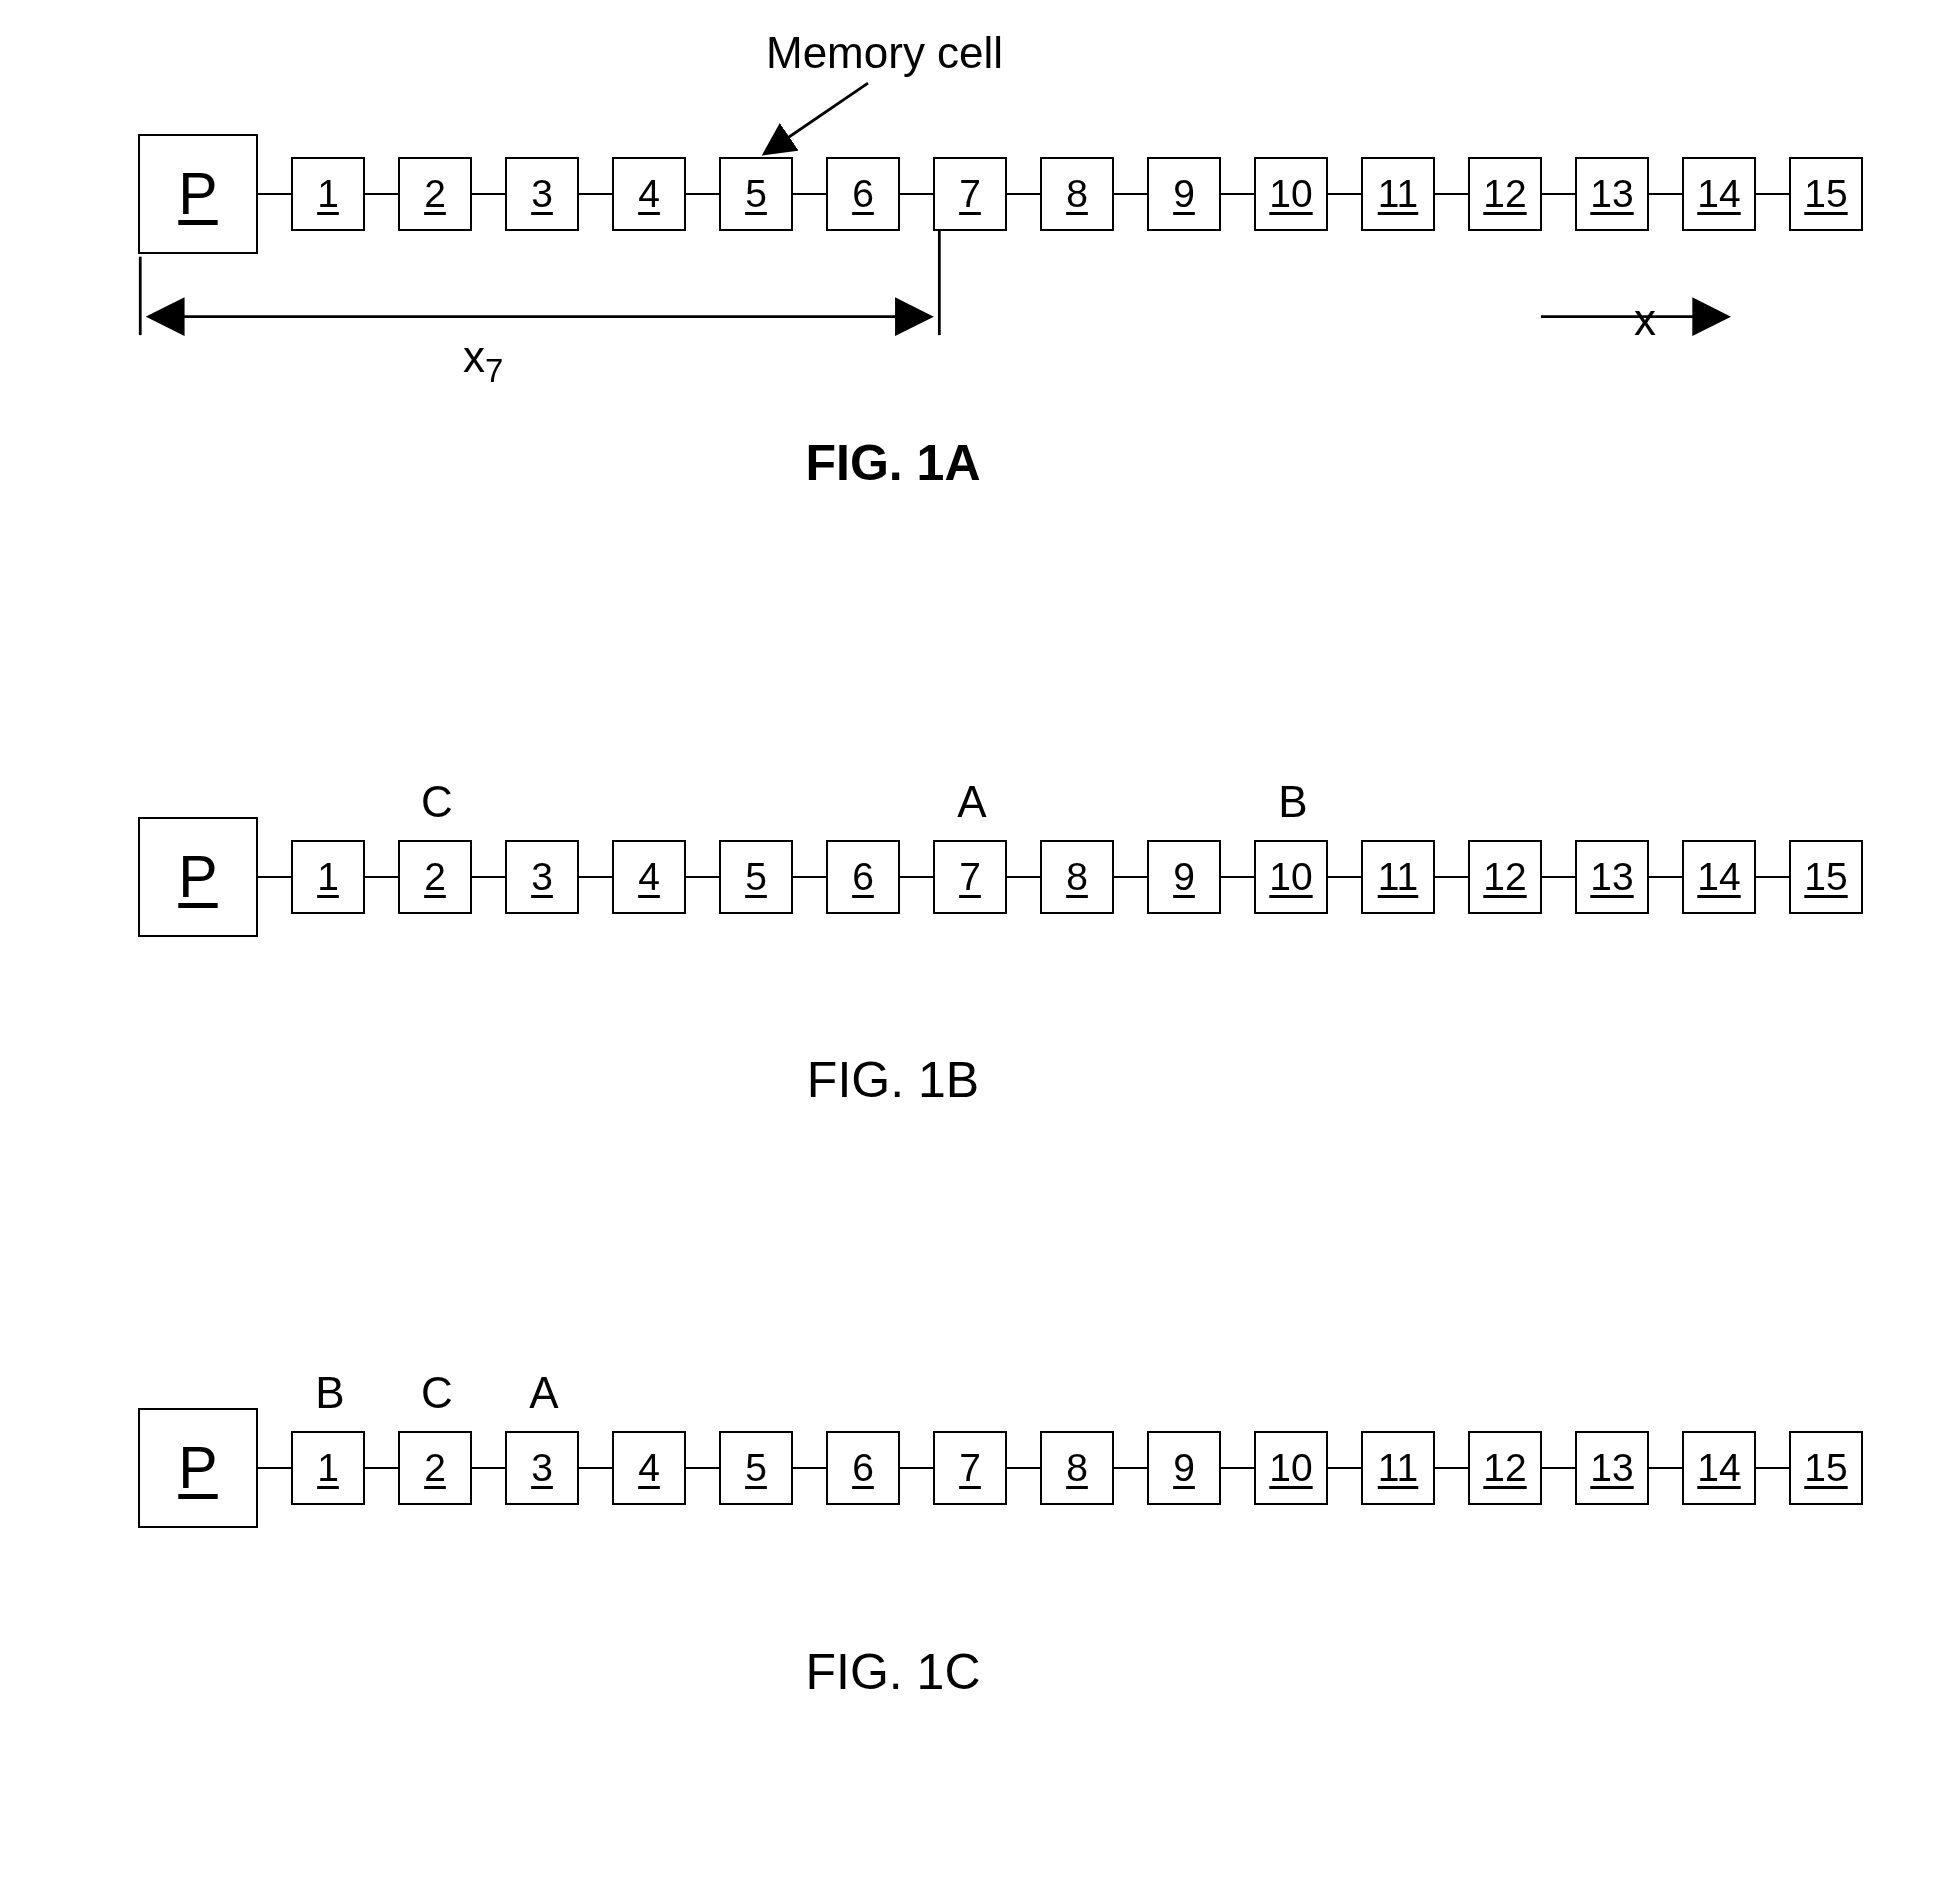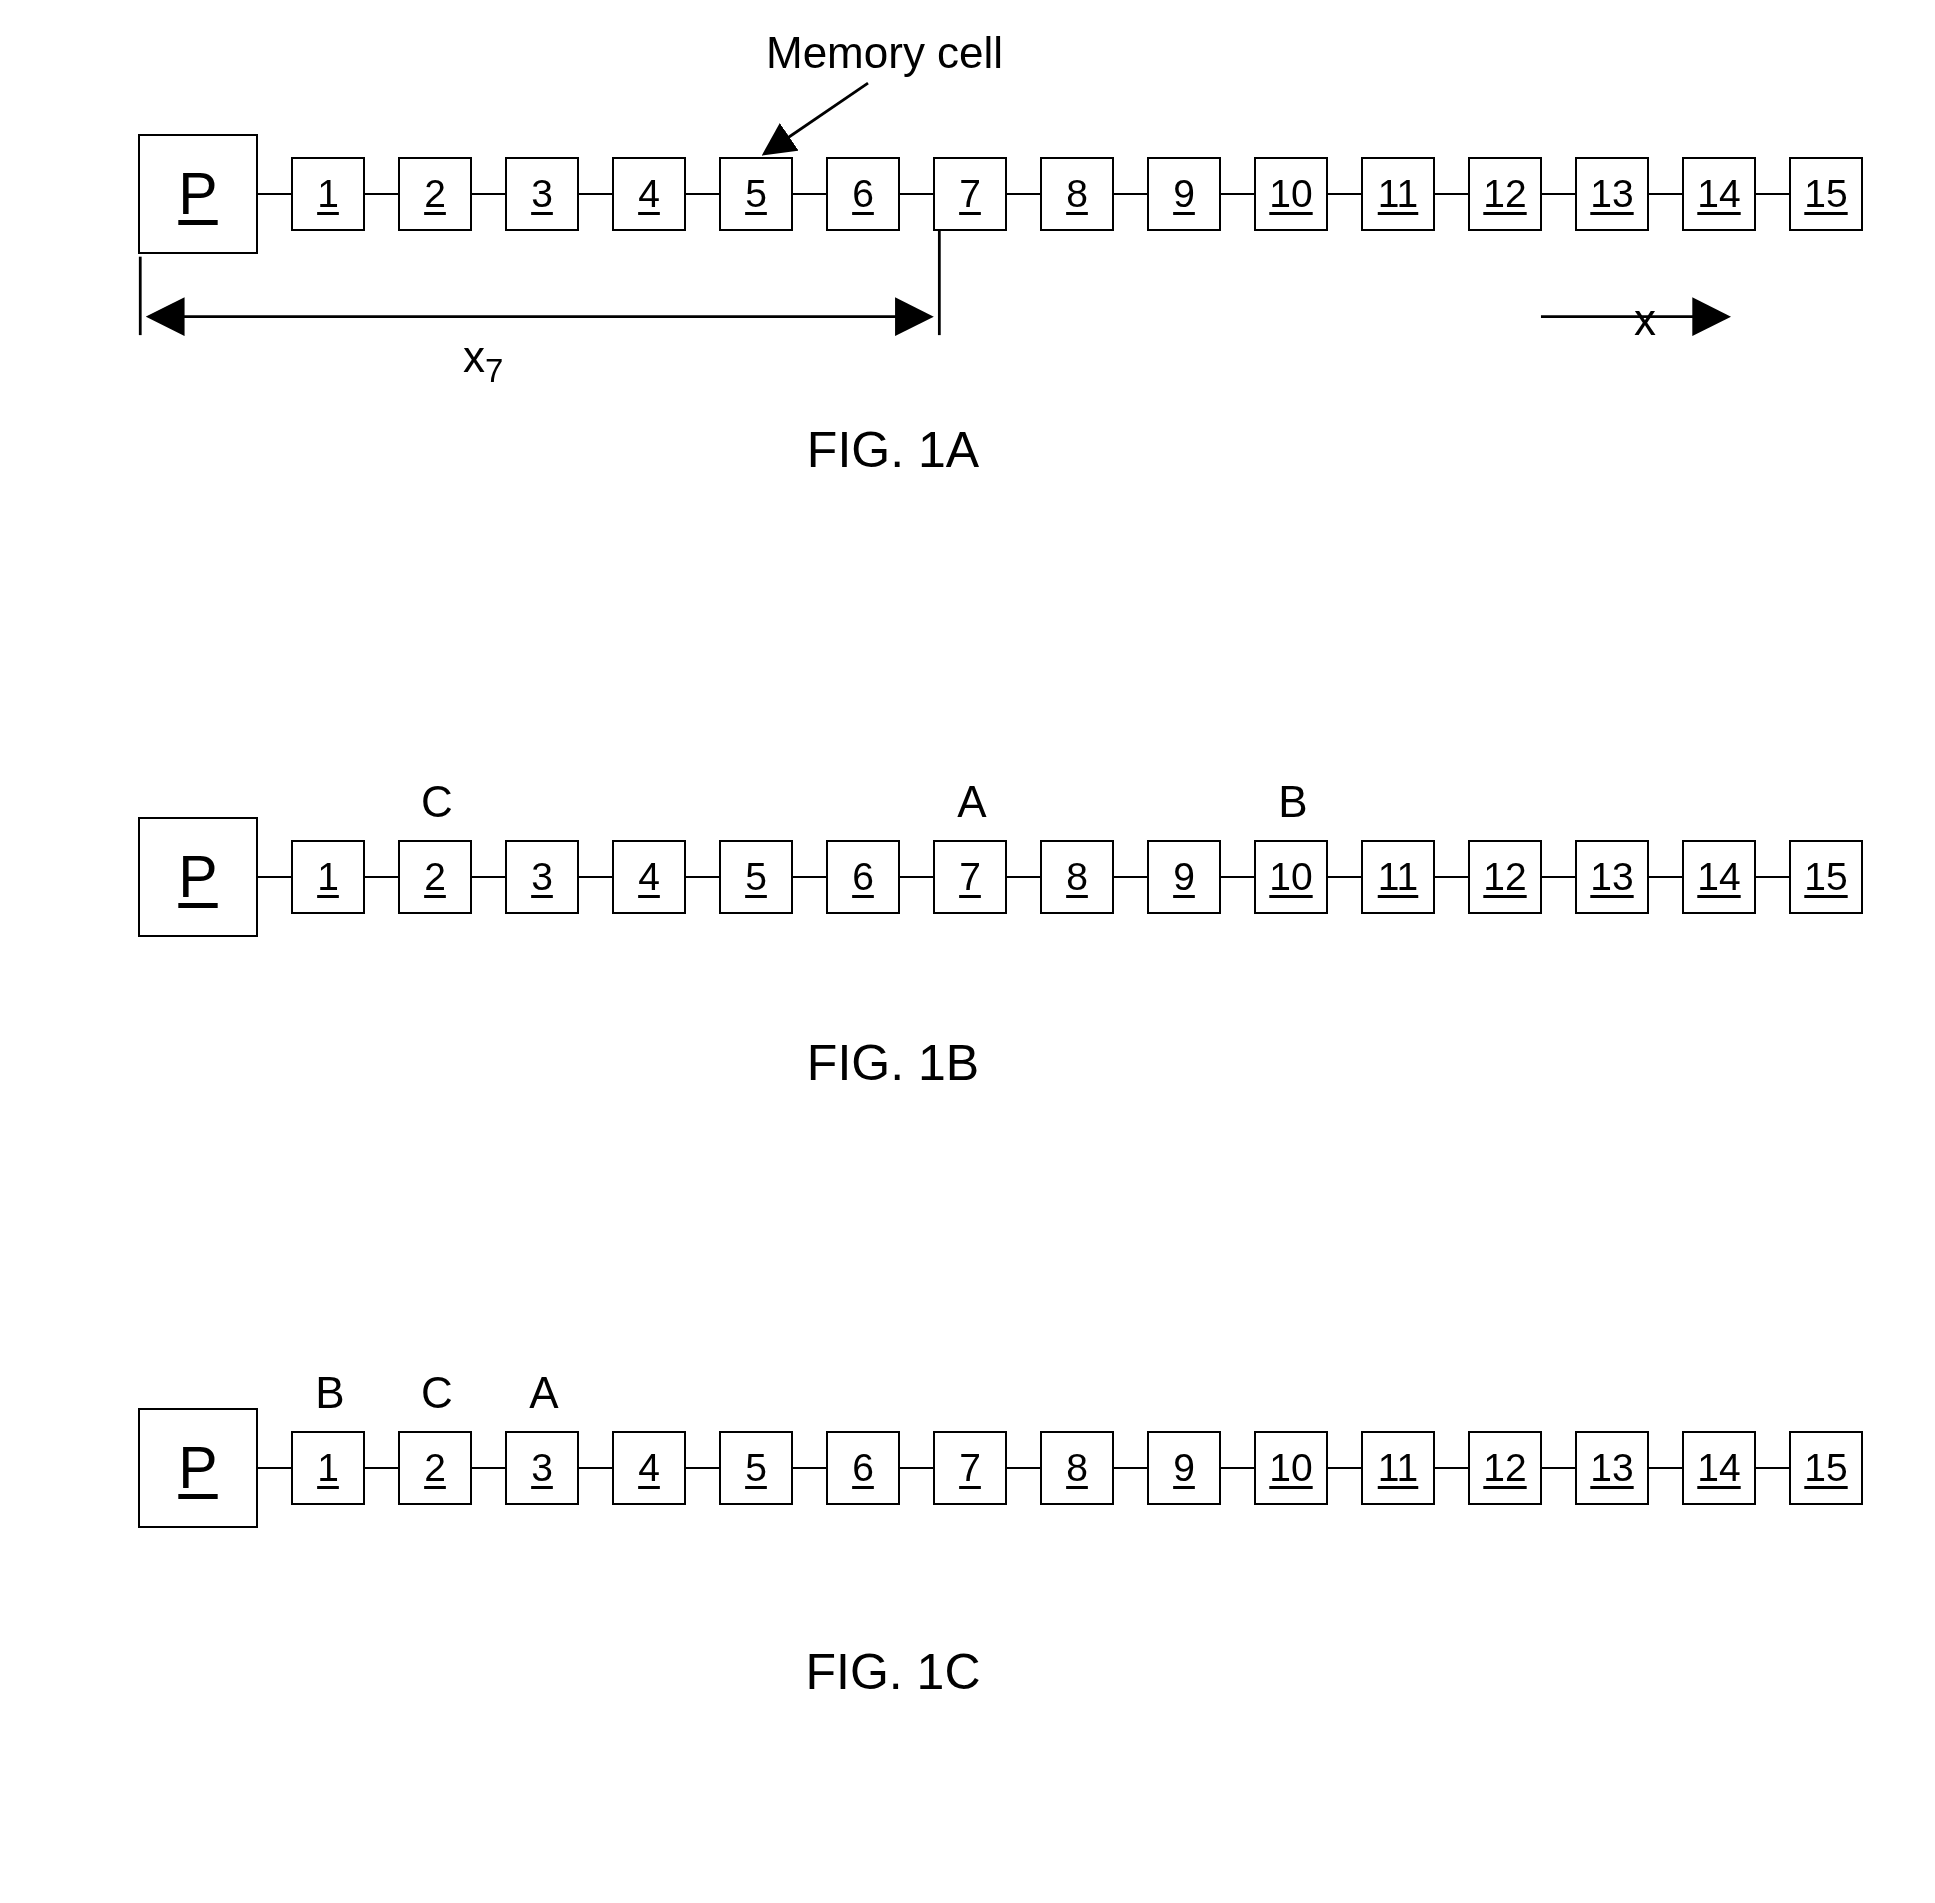--- a/index.html
+++ b/index.html
@@ -209,21 +209,21 @@
 
       <line x1="1520" y1="95" x2="1720" y2="95" stroke="#000" stroke-width="3" marker-end="url(#ahR)"></line>
     </svg>
 
     <div class="dim-label" style="left:463px; top:175px;">
       <span>x</span><span class="sub">7</span>
     </div>
 
     <div class="dim-label" style="left:1634px; top:138px;">x</div>
 
-    <div class="caption" style="top:264px;">FIG. 1A</div>
+    <div class="caption" style="top:277px;font-weight:bold;">FIG. 1A</div>
   </div>
 
   <div class="fig" style="top: 840px;">
     <div class="row">
       <div class="p-box">
         <span>P</span>
       </div>
       <div class="cells" id="cells-b">
           <div class="conn"></div>
           <div class="cell">
@@ -283,21 +283,21 @@
           <div class="conn"></div>
           <div class="cell">
             <span>14</span>
           </div>
           <div class="conn"></div>
           <div class="cell">
             <span>15</span>
           </div>
         </div>
     </div>
-    <div class="caption" style="top:194px;">FIG. 1B</div>
+    <div class="caption" style="top:211px;">FIG. 1B</div>
   </div>
 
   <div class="fig" style="top: 1431px;">
     <div class="row">
       <div class="p-box">
         <span>P</span>
       </div>
       <div class="cells" id="cells-c">
           <div class="conn"></div>
           <div class="cell">

